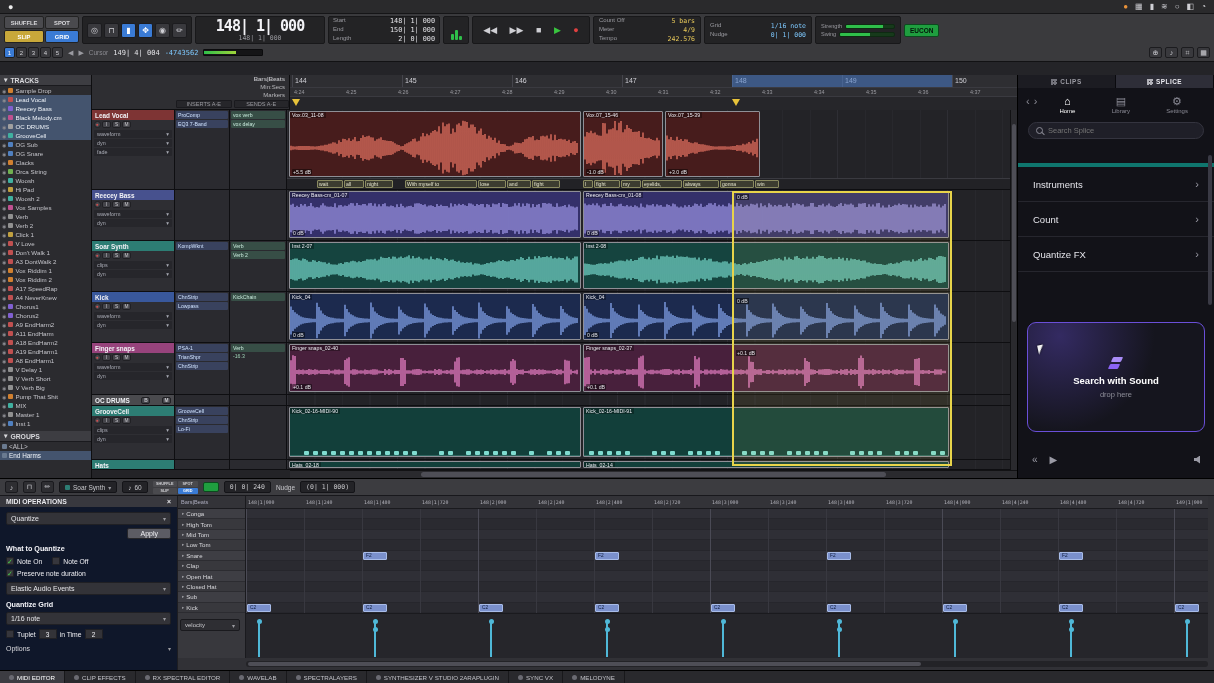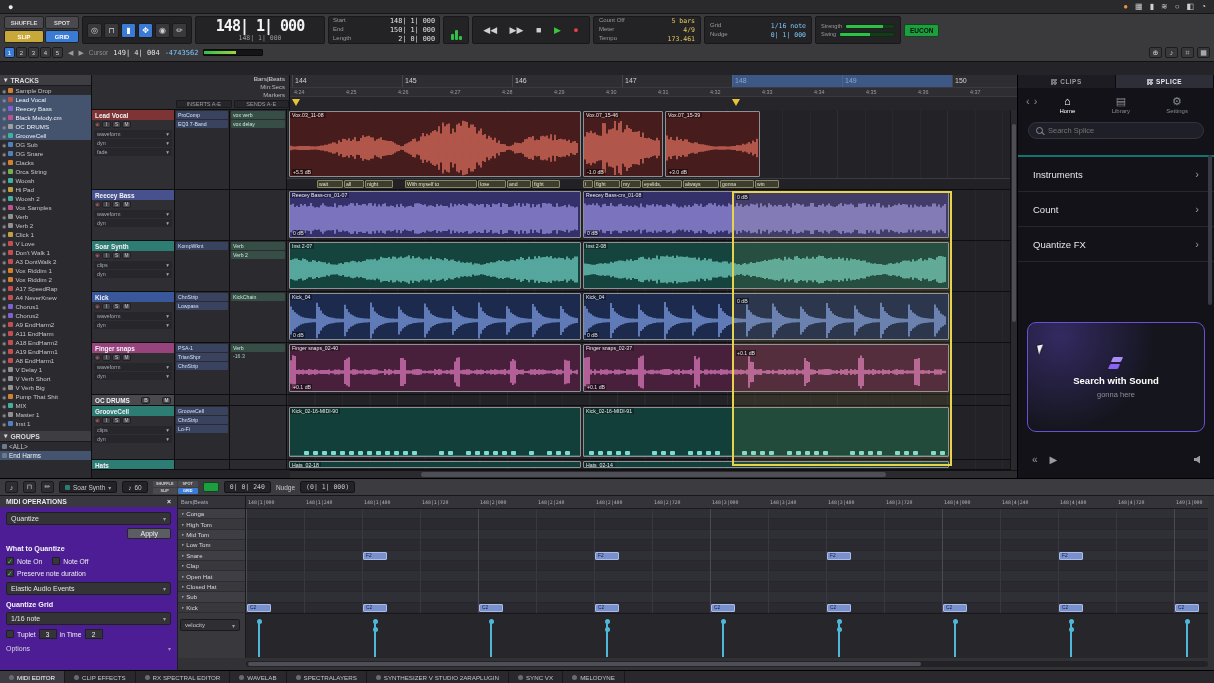--- a/index.html
+++ b/index.html
@@ -127,21 +127,21 @@
 .sp-nav{display:flex;align-items:flex-start;padding:8px 8px 0;gap:4px}
 .sp-arrow{color:#8a8a95;font-size:11px;line-height:10px}
 .sp-navitems{flex:1;display:flex;justify-content:space-around}
 .sp-navitem{display:flex;flex-direction:column;align-items:center;gap:1px;font-size:6px;color:#8a8a95}
 .sp-navitem.on{color:#fff}
 .sp-ni-icon{font-size:11px;line-height:11px}
 .sp-search{margin:8px 10px 0;height:17px;border-radius:9px;background:#1f1f28;border:1px solid #34343f;display:flex;align-items:center;padding:0 7px;gap:5px}
 .sp-search input{background:none;border:none;outline:none;color:#c8c8d0;font-size:7.5px;width:100%;font-family:"Liberation Sans",sans-serif}
 .mag{width:7px;height:7px;border:1px solid #8a8a95;border-radius:50%;position:relative;flex:none}
 .mag::after{content:"";position:absolute;width:4px;height:1px;background:#8a8a95;transform:rotate(45deg);right:-3px;bottom:-1px}
-.sp-cats{margin-top:16px;border-top:2px solid #0f766e}
+.sp-cats{margin-top:24px;border-top:4px solid #0f766e}
 .sp-cat{height:35px;display:flex;align-items:center;justify-content:space-between;padding:0 15px;font-size:9.5px;color:#e4e4ea;border-bottom:1px solid #26262e}
 .sp-chev{color:#9a9aa5;font-size:11px}
 .sp-drop{position:absolute;left:9px;right:9px;top:247px;height:110px;border:1.5px solid #6a4fd8;border-radius:9px;display:flex;flex-direction:column;align-items:center;justify-content:center;gap:4px;
  background:radial-gradient(circle at 18% 12%,rgba(122,92,255,.30),rgba(122,92,255,0) 55%),#15151e}
 .sp-logo{position:relative;width:16px;height:16px}
 .sp-logo i{position:absolute;width:10px;height:5px;background:#8a63f5;transform:skewX(-25deg);border-radius:1px}
 .sp-logo i:first-child{left:4px;top:2px;background:#a98cf8}
 .sp-logo i:last-child{left:1px;top:9px}
 .sp-dtitle{font-size:9.5px;font-weight:bold;color:#fff}
 .sp-dhint{font-size:7.5px;color:#8d8d98}
@@ -152,21 +152,21 @@
 
 
 .midi{position:absolute;top:478px;left:0;width:1214px;height:192px;background:#313136;border-top:1px solid #000;overflow:hidden}
 .mhead{height:17px;background:#3c3c40;border-bottom:1px solid #18181c;display:flex;align-items:center;gap:5px;padding:0 5px;font-size:6.5px;color:#c8c8cc}
 .mh-btn{width:13px;height:12px;background:#2e2e32;border:1px solid #1a1a1e;border-radius:2px;display:flex;align-items:center;justify-content:center;font-size:7px;color:#cfcfd4}
 .mh-chip{height:12px;background:#232327;border:1px solid #141418;border-radius:2px;display:flex;align-items:center;gap:3px;padding:0 5px}
 .mh-dot{width:5px;height:5px;border-radius:1px;background:#2d7d74}
 .mh-modes{display:grid;grid-template-columns:24px 20px;grid-auto-rows:6px;gap:1px}
 .mh-mode{font-size:3.8px;font-weight:bold;background:#4a4a4e;color:#d0d0d4;display:flex;align-items:center;justify-content:center;border-radius:1px}
 .mh-green{width:16px;height:10px;background:#1f9e3f;border:1px solid #0c4a1e;border-radius:2px}
-.mops{position:absolute;top:17px;left:0;width:178px;bottom:0;background:#4c1d95;border-right:1px solid #1e1e22;color:#ececf0;font-size:7px;padding:0 6px 0}
+.mops{position:absolute;top:17px;left:0;width:178px;bottom:0;background:#0f172a;border-right:1px solid #1e1e22;color:#ececf0;font-size:7px;padding:0 6px 0}
 .mops-title{background:#38383e;margin:0 -6px 5px;padding:2px 6px;font-size:6.8px;font-weight:bold;color:#e8e8ec;display:flex;justify-content:space-between;align-items:center}
 .mops-dd{height:13px;background:#333338;border:1px solid #202024;border-radius:2px;display:flex;align-items:center;justify-content:space-between;padding:0 4px;margin:3px 0;color:#e4e4e8}
 .ddarrow{color:#9a9aa0;font-size:6px}
 .mops-applyrow{display:flex;justify-content:flex-end;margin:3px 0}
 .mops-apply{background:#5c5c64;border:1px solid #26262a;border-radius:2px;font-size:7px;color:#f0f0f4;padding:1px 12px}
 .mops-sec{font-size:7.2px;font-weight:bold;margin:5px 0 2px;color:#f4f4f8}
 .chkwrap{display:flex;flex-wrap:wrap}
 .chkrow{display:flex;align-items:center;gap:3px;margin:2px 10px 2px 0;font-size:6.8px}
 .chk{width:8px;height:8px;border:1px solid #202024;background:#36363c;border-radius:1px;font-size:7px;color:#4ad04a;display:flex;align-items:center;justify-content:center;line-height:1;flex:none}
 .tupletrow{display:flex;align-items:center;gap:3px;margin:4px 0;font-size:6.8px}
@@ -268,21 +268,21 @@
         <div class="corow">
             <span>Count Off</span>
             <span class="val">5 bars</span>
           </div>
         <div class="corow">
             <span>Meter</span>
             <span class="val">4/9</span>
           </div>
         <div class="corow">
             <span>Tempo</span>
-            <span class="val">173.461</span>
+            <span class="val">242.576</span>
           </div>
       </div>
       <div class="cellbox gncell">
         <div class="corow">
             <span>Grid</span>
             <span class="val">1/16 note</span>
           </div>
         <div class="corow">
             <span>Nudge</span>
             <span class="val">0| 1| 000</span>
@@ -1023,21 +1023,21 @@
             <span>Quantize FX</span>
             <span class="sp-chev">›</span>
           </div>
         </div>
       <div class="sp-drop">
         <div class="sp-logo">
             <i></i>
             <i></i>
           </div>
         <div class="sp-dtitle">Search with Sound</div>
-        <div class="sp-dhint">gonna here</div>
+        <div class="sp-dhint">drop here</div>
       </div>
       <div class="cursor-arrow"></div>
       <div class="sp-player">
         <span>«</span>
         <span>▶</span>
         <span class="spk"></span>
       </div>
       <div class="sp-scroll"></div>
     </div>
   </div>

